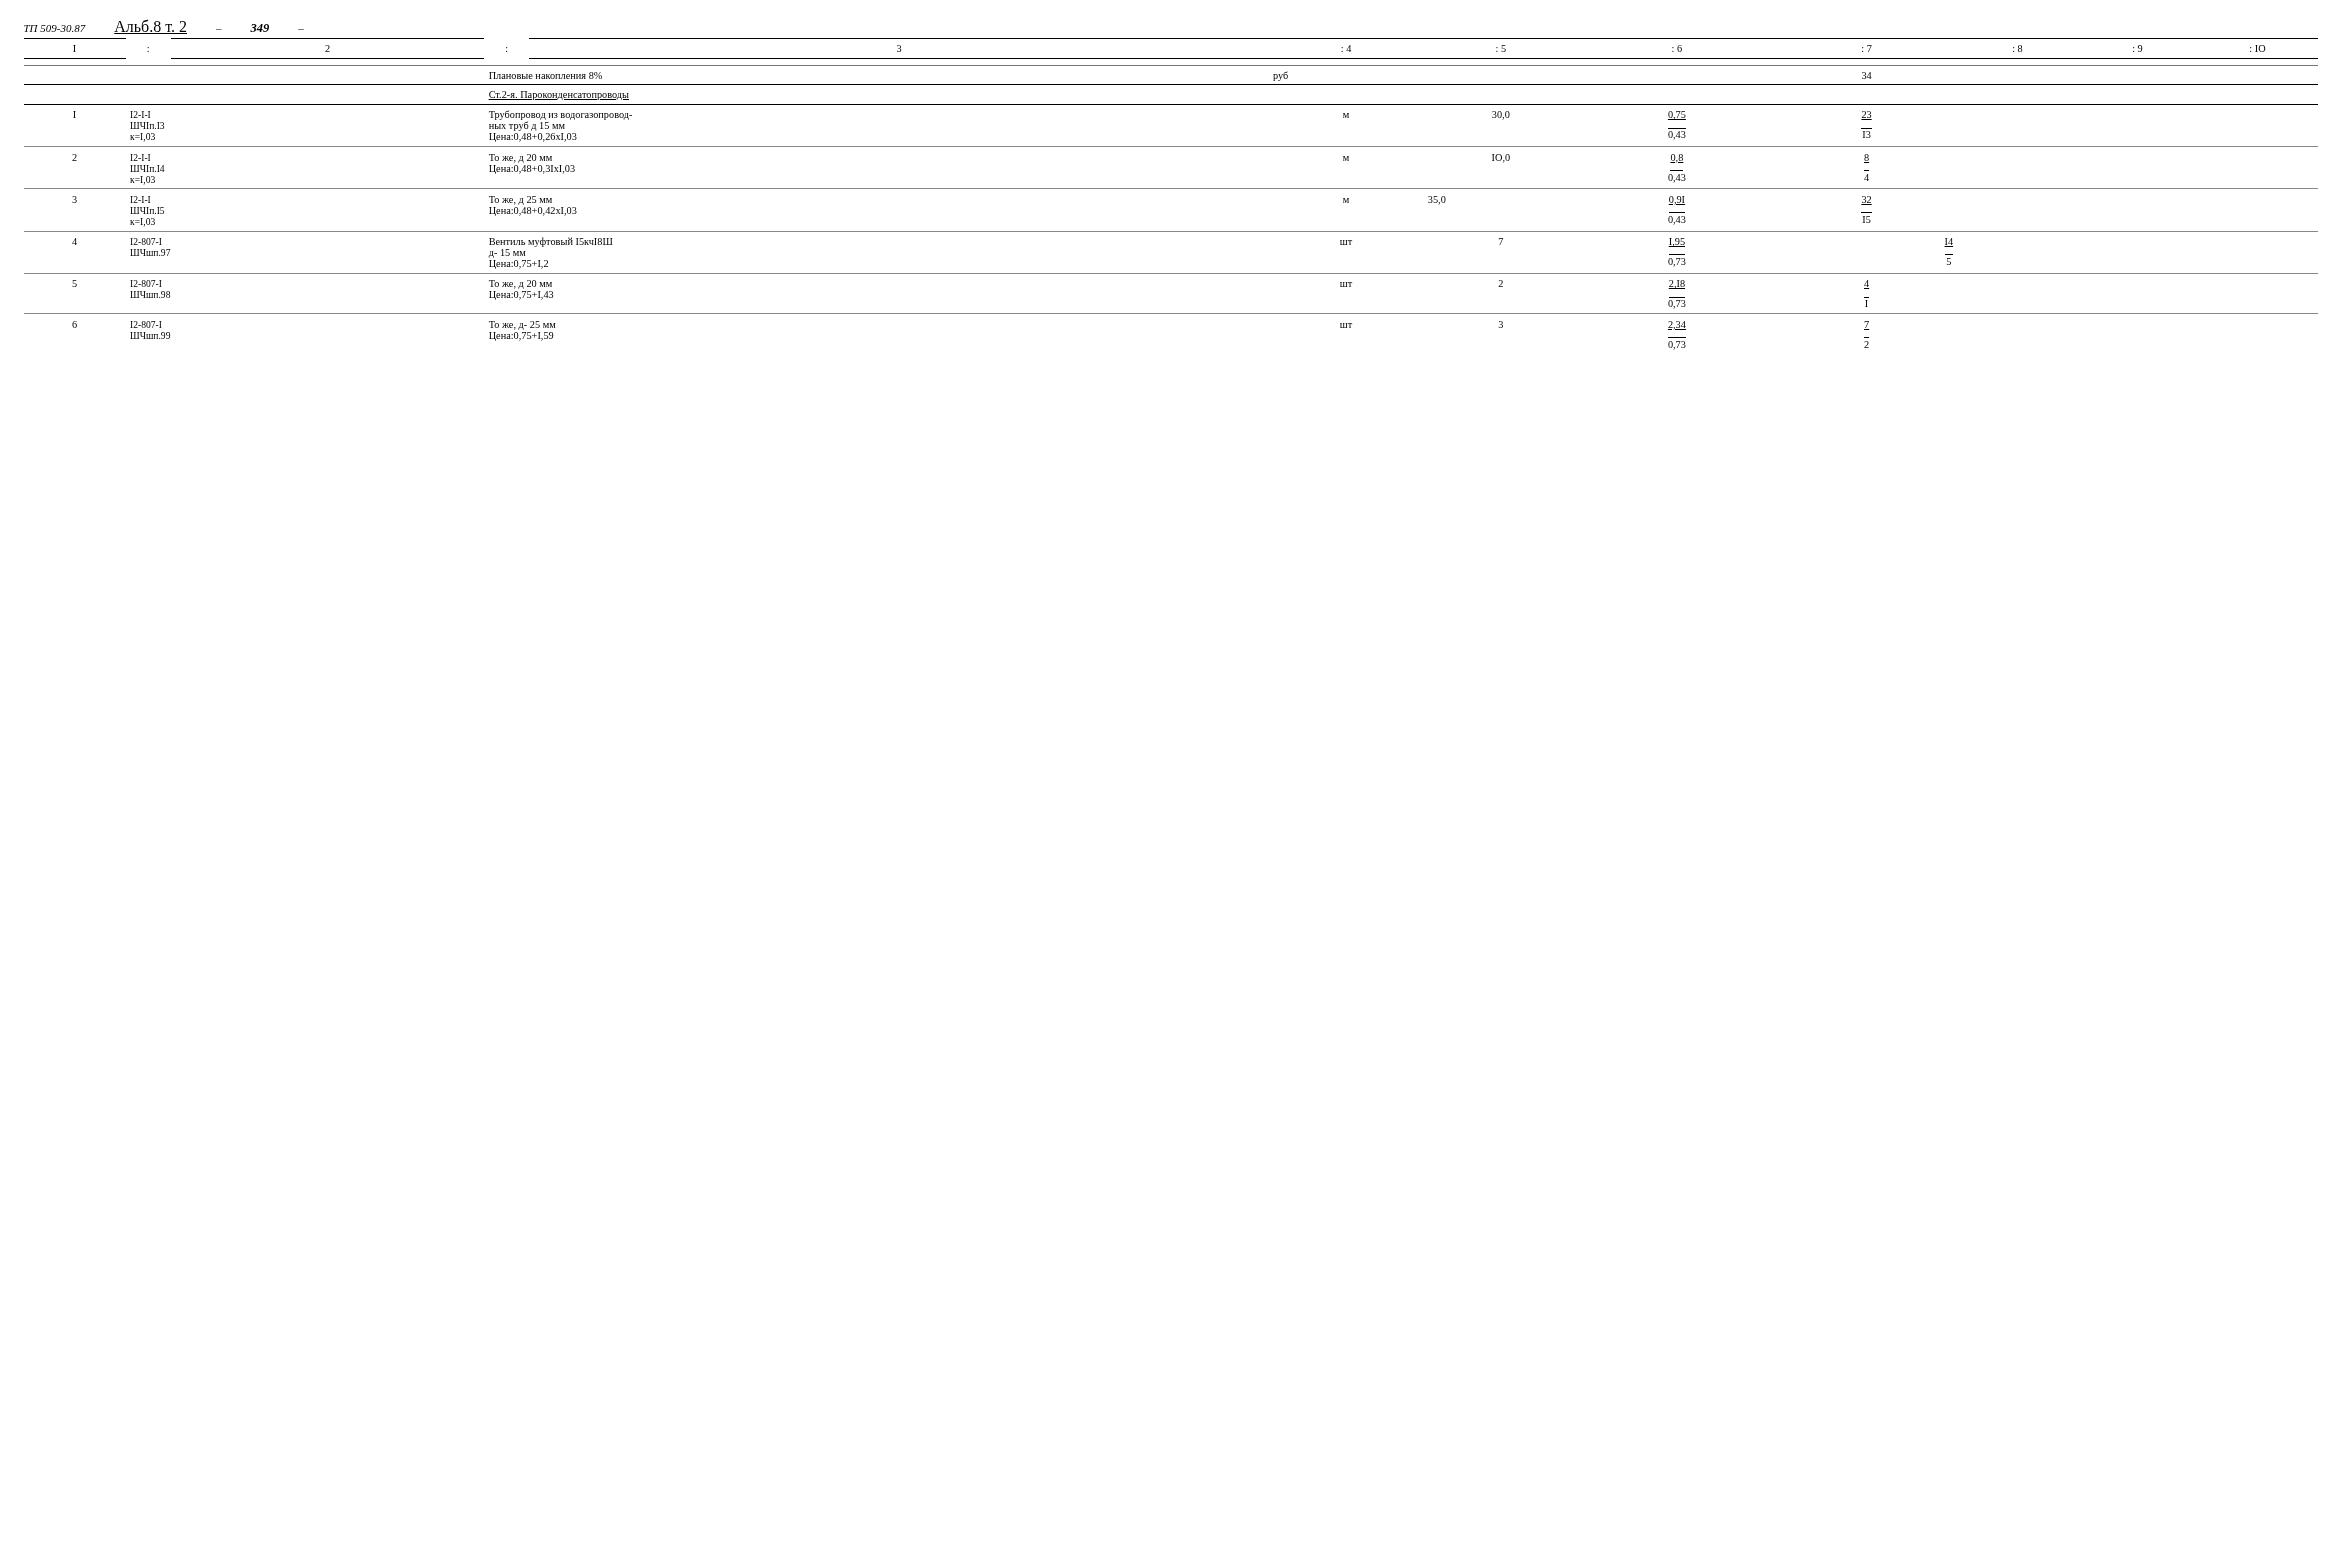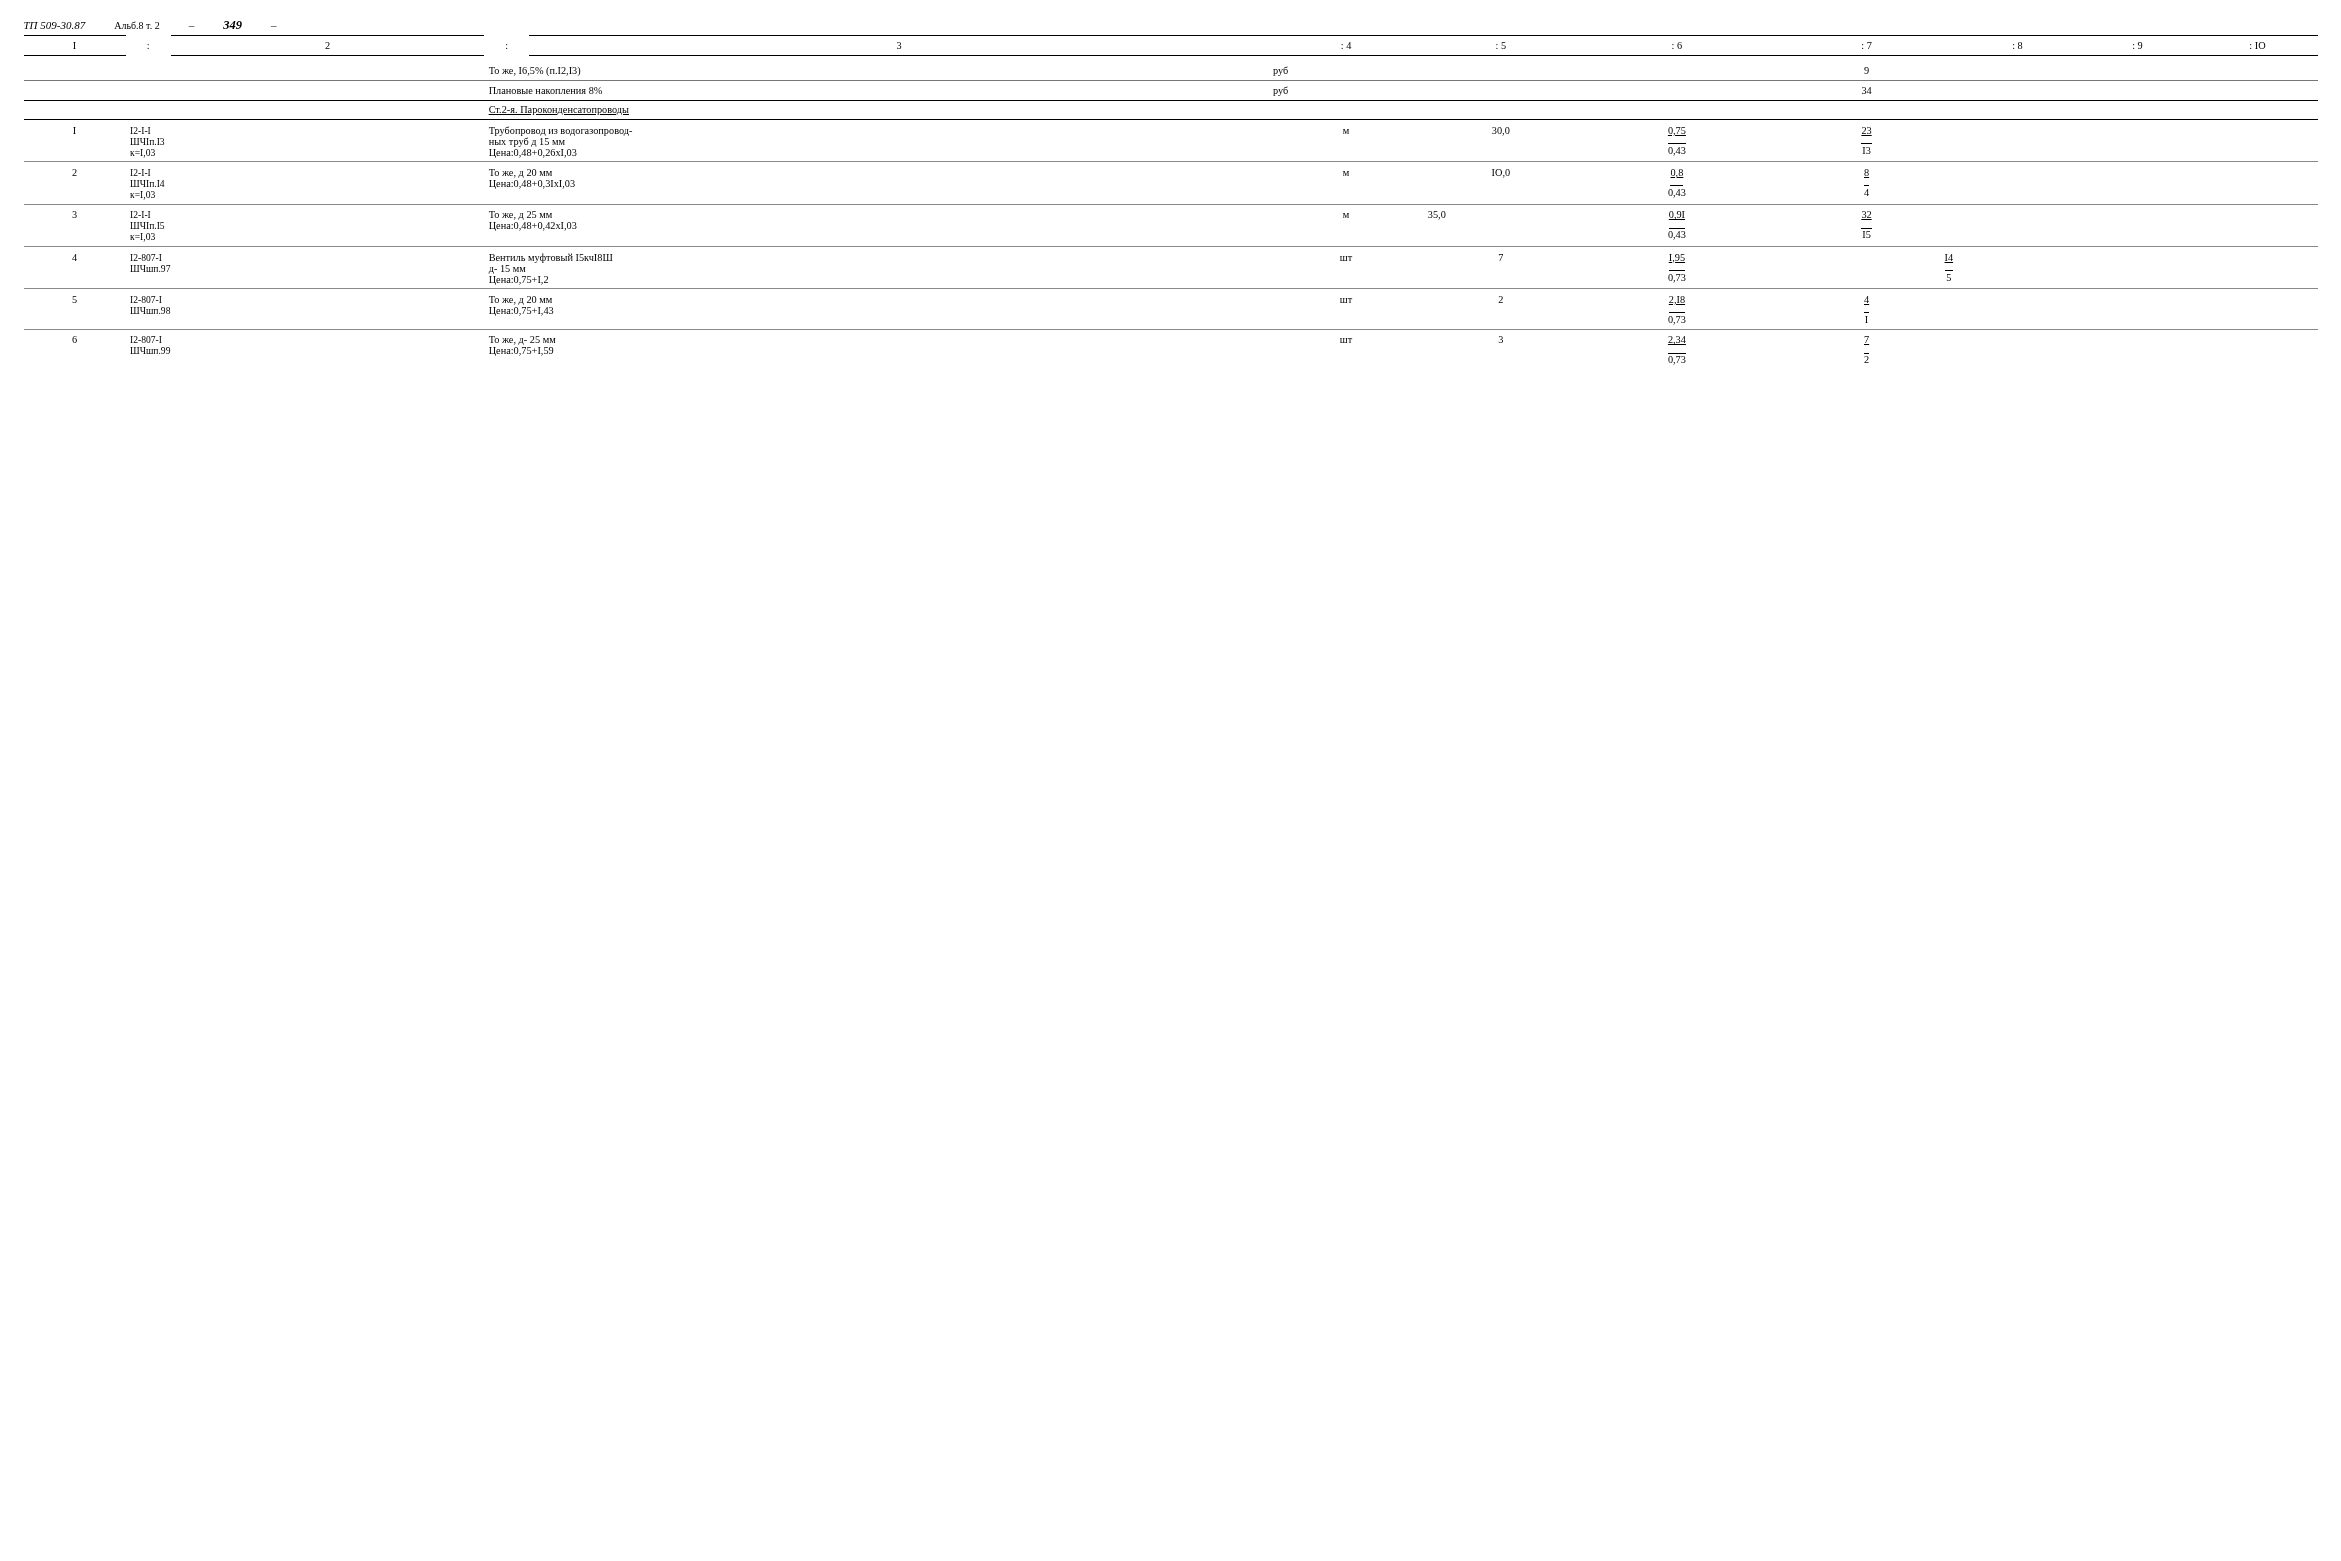--- a/index.html
+++ b/index.html
@@ -14,21 +14,22 @@
       display: flex;
       align-items: baseline;
       gap: 29px;
       margin-bottom: 2.9px;
     }
     .header-title {
       font-size: 11px;
       font-style: italic;
     }
     .header-alb {
-      font-size: 10px;
+      font-size: 16px;
+      text-decoration: underline;
     }
     .header-num {
       font-size: 12.5px;
       font-style: italic;
       font-weight: bold;
     }
     .main-table {
       width: 100%;
       border-collapse: collapse;
     }
@@ -105,32 +106,20 @@
       <th class="col-9">: 9</th>
       <th class="col-10">: IO</th>
     </tr>
   </thead>
   <tbody>
 
     <tr>
       <td colspan="12" style="border-top:none; padding:2.9px 0;"></td>
     </tr>
 
-    <tr style="border-top: none;">
-      <td class="col-1" style="border-top:none;"></td>
-      <td colspan="2" style="border-top:none;"></td>
-      <td colspan="2" style="border-top:none;">То же, I6,5% (п.I2,I3)</td>
-      <td style="border-top:none;">руб</td>
-      <td style="border-top:none;"></td>
-      <td style="border-top:none;"></td>
-      <td style="border-top:none; text-align:center;">9</td>
-      <td style="border-top:none;"></td>
-      <td style="border-top:none;"></td>
-      <td style="border-top:none;"></td>
-    </tr>
 
     <tr>
       <td colspan="12" style="border-top: 0.7px solid #777; padding:0; height:0.7px;"></td>
     </tr>
 
 
     <tr>
       <td class="col-1" style="border-top:none;"></td>
       <td colspan="2" style="border-top:none;"></td>
       <td colspan="2" style="border-top:none;">Плановые накопления 8%</td>

